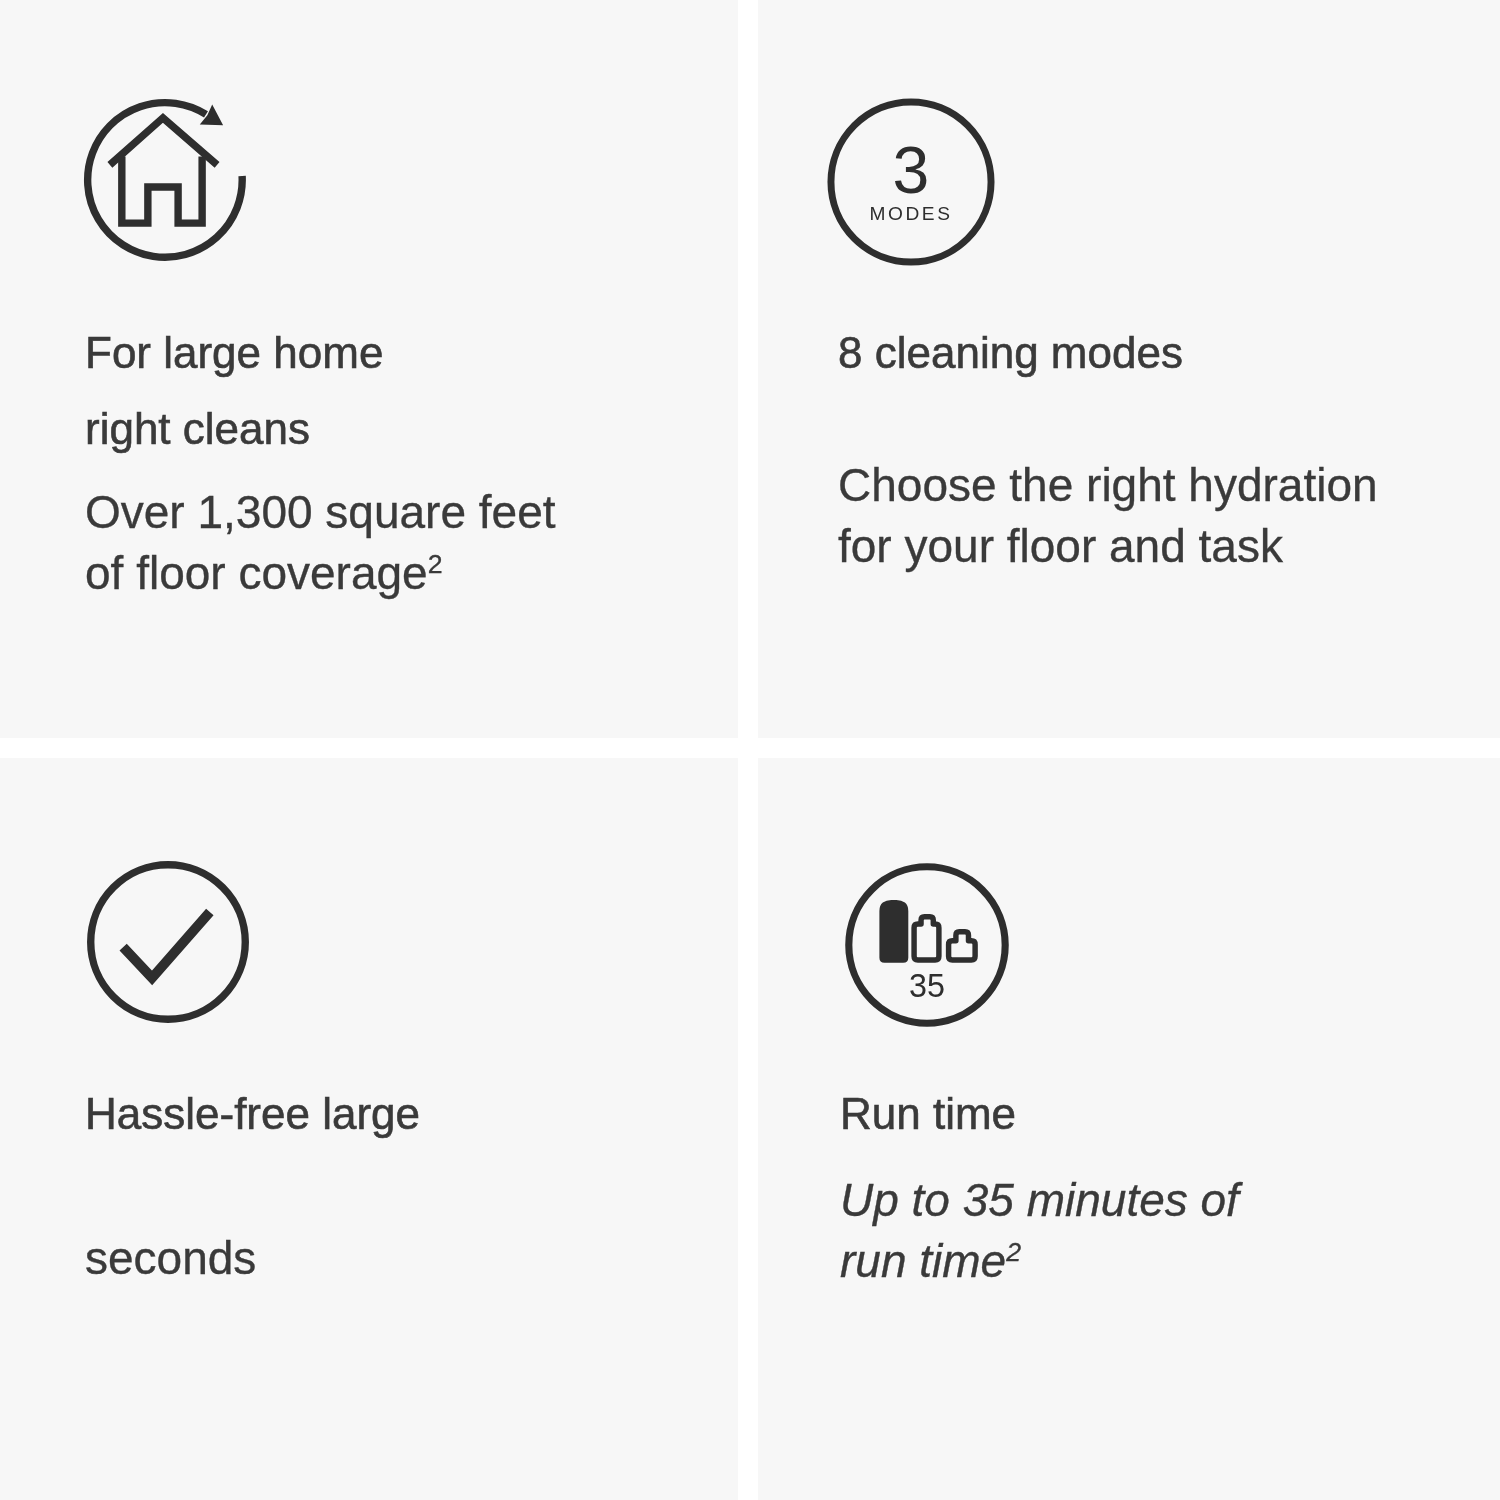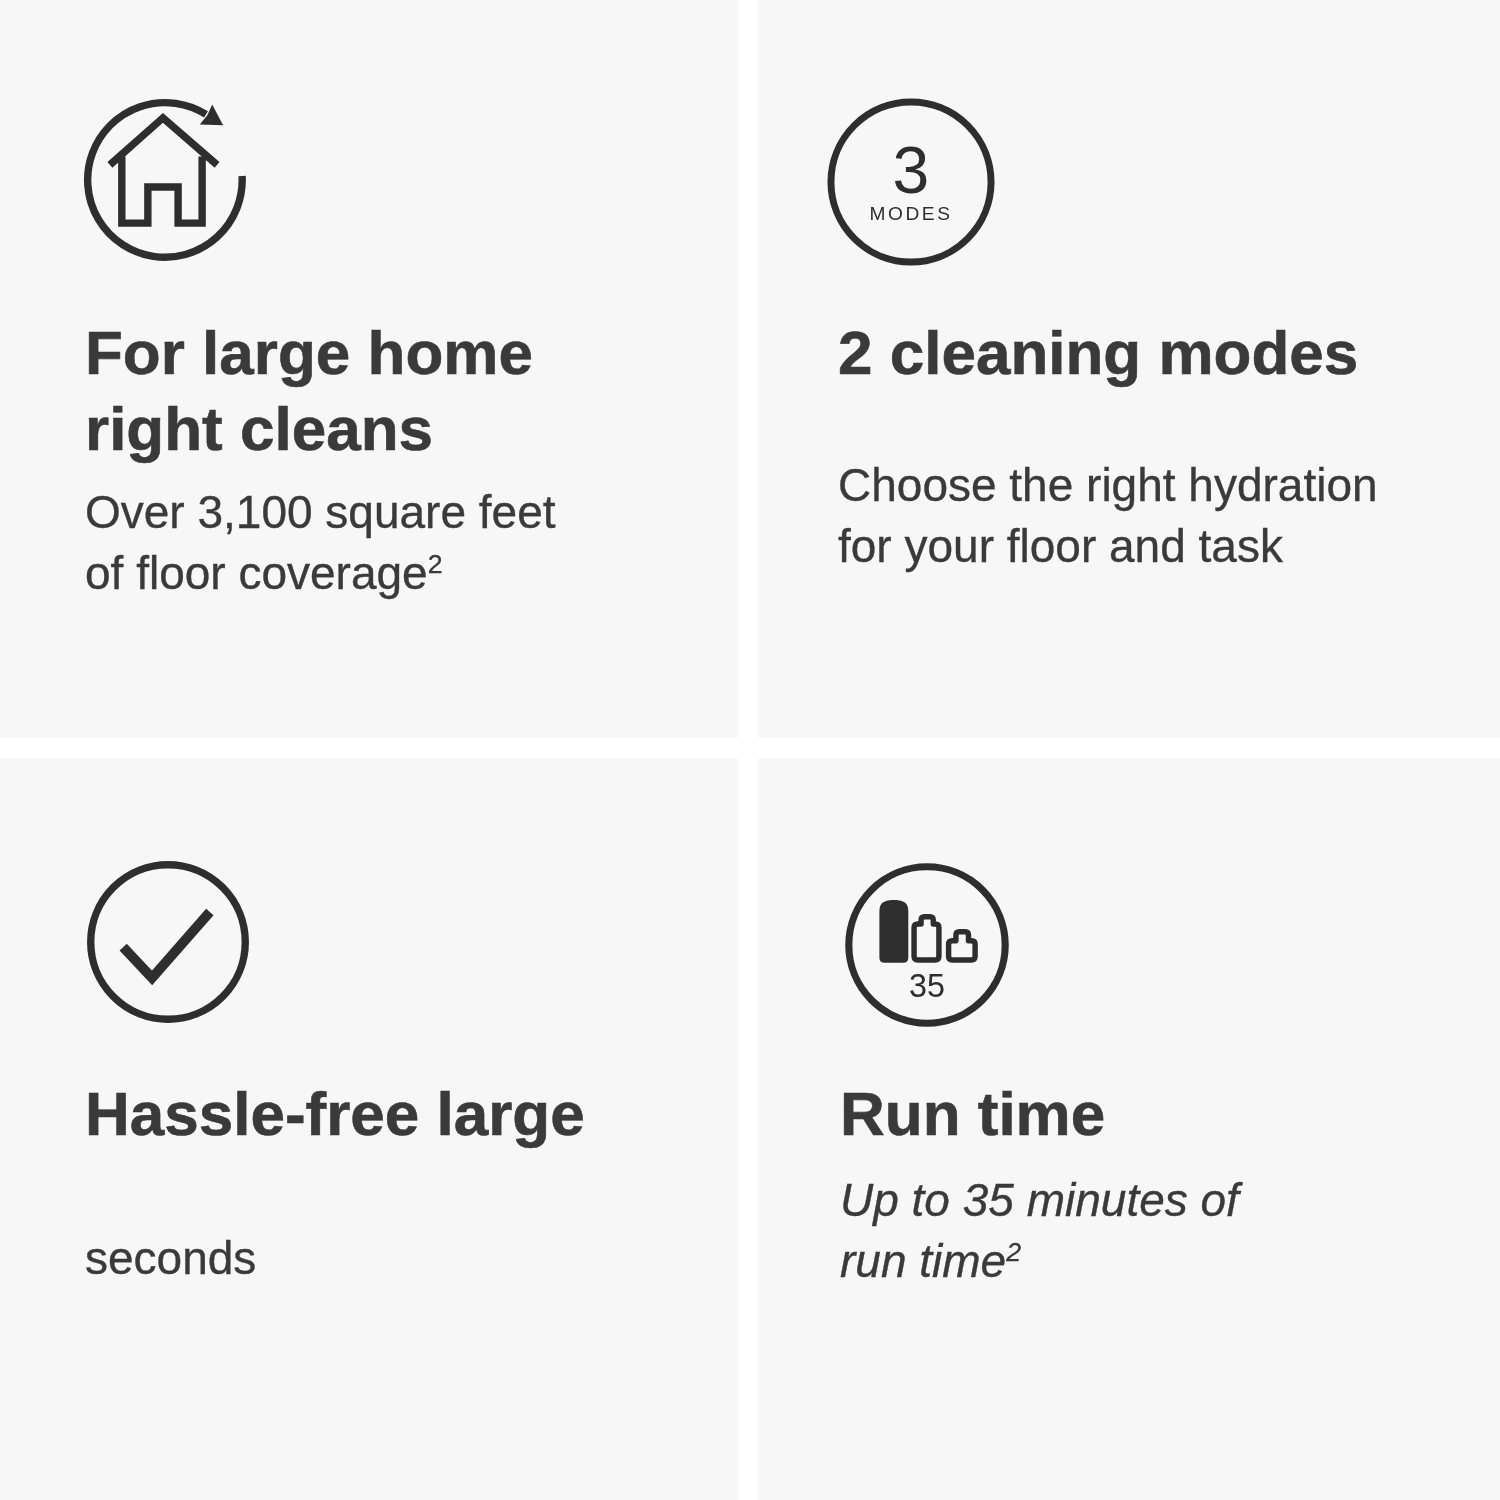--- a/index.html
+++ b/index.html
@@ -25,23 +25,23 @@
     background: var(--gutter);
   }
   .panel {
     background: var(--panel-bg);
     position: relative;
   }
   .icon { position: absolute; display: block; overflow: visible; }
   .icon svg { display: block; overflow: visible; }
   .title {
     position: absolute;
-    font-size: 62px;
+    font-size: 44px;
     line-height: 76px;
-    font-weight: 700;
+    font-weight: 400;
     letter-spacing: 0;
     color: var(--text);
     -webkit-text-stroke: 0.6px currentColor;
     white-space: nowrap;
   }
   .body {
     position: absolute;
     font-size: 46px;
     line-height: 61px;
     font-weight: 400;
@@ -78,32 +78,32 @@
   <section class="panel p-tl">
     <span class="icon">
       <svg viewBox="0 0 100 100" width="100%" height="100%" fill="none" stroke="var(--icon)">
         <path d="M 95.9 47.6 A 46 46 0 1 1 74.4 11" stroke-width="4.4"></path>
         <path d="M 84.6 17.4 L 70.7 16.9 L 75.2 11.4 L 78.1 5.1 Z" fill="var(--icon)" stroke="none"></path>
         <path d="M 17.2 41 L 48.8 13 L 81 41" stroke-width="4.4" stroke-linejoin="miter"></path>
         <path d="M 24.3 36 L 24.3 75.7 L 39.8 75.7 L 39.8 54.2 L 57.8 54.2 L 57.8 75.7 L 72.1 75.7 L 72.1 36" stroke-width="4.4" stroke-linejoin="miter"></path>
       </svg>
     </span>
     <h2 class="title"><span>For large home</span><br><span>right cleans</span></h2>
-    <p class="body"><span>Over 3,100 square feet</span><br><span>of floor coverage</span><sup>2</sup></p>
+    <p class="body"><span>Over 1,300 square feet</span><br><span>of floor coverage</span><sup>2</sup></p>
   </section>
 
   <section class="panel p-tr">
     <span class="icon">
       <svg viewBox="0 0 100 100" width="100%" height="100%">
         <circle cx="50" cy="50" r="46" fill="none" stroke="var(--icon)" stroke-width="4"></circle>
         <text class="svg-label" x="50" y="56.5" font-size="38" text-anchor="middle">3</text>
         <text class="svg-label" x="50" y="72" font-size="11" letter-spacing="1.5" text-anchor="middle">MODES</text>
       </svg>
     </span>
-    <h2 class="title">2 cleaning modes</h2>
+    <h2 class="title">8 cleaning modes</h2>
     <p class="body"><span>Choose the right hydration</span><br><span>for your floor and task</span></p>
   </section>
 
   <section class="panel p-bl">
     <span class="icon">
       <svg viewBox="0 0 100 100" width="100%" height="100%" fill="none" stroke="var(--icon)">
         <circle cx="50" cy="50" r="46" stroke-width="4.4"></circle>
         <path d="M 23.3 53 L 40.5 71.4 L 74.9 32.2" stroke-width="5.9" stroke-linecap="butt" stroke-linejoin="miter"></path>
       </svg>
     </span>

